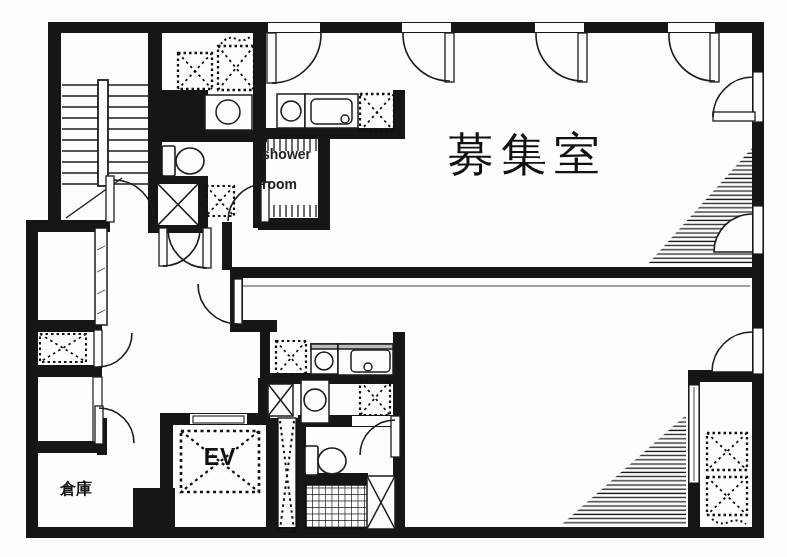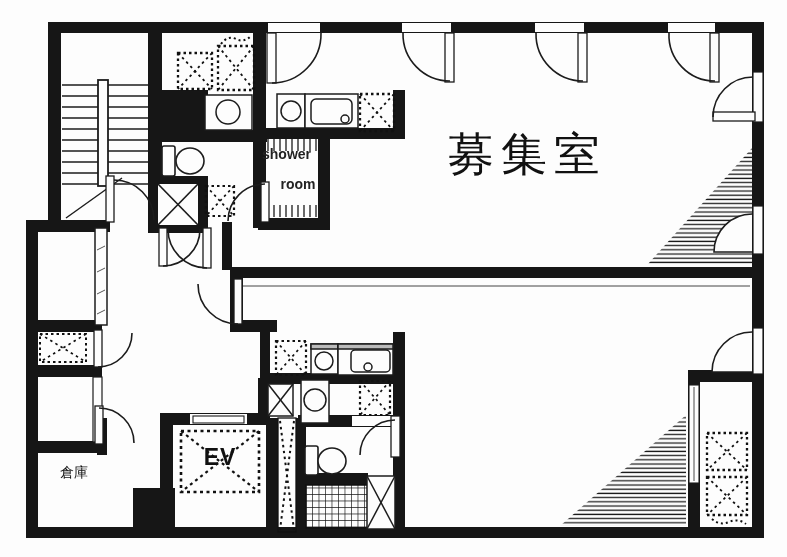--- a/index.html
+++ b/index.html
@@ -3,22 +3,22 @@
 <meta charset="utf-8">
 <style>
   html,body{margin:0;padding:0;background:#ffffff;}
   .plan{position:relative;width:787px;height:557px;background:#fdfdfd;overflow:hidden;
         font-family:"Liberation Sans","DejaVu Sans",sans-serif;}
   .plan svg{position:absolute;left:0;top:0;}
   .lbl{position:absolute;color:#111;white-space:nowrap;}
   .lbl-main{left:448px;top:124px;font-size:46px;font-weight:400;letter-spacing:7px;
             font-family:"Liberation Sans","DejaVu Sans",sans-serif;}
   .lbl-shower1{left:262px;top:146px;width:58px;font-size:14px;font-weight:600;color:#222;}
-  .lbl-shower2{left:272px;top:176px;width:52px;text-align:center;font-size:14px;font-weight:600;color:#222;}
-  .lbl-storage{left:60px;top:464px;font-size:14px;font-weight:400;}
+  .lbl-shower2{left:262px;top:176px;width:52px;font-size:14px;font-weight:600;color:#222;}
+  .lbl-storage{left:60px;top:479px;font-size:16px;font-weight:700;}
   .lbl-ev{left:197px;top:444px;width:46px;text-align:center;font-size:23px;font-weight:700;letter-spacing:1px;}
 </style>
 </head>
 <body>
 
 <div class="plan">
 <svg width="787" height="557" viewBox="0 0 787 557">
   <defs>
     <pattern id="hl" width="8" height="4.2" patternUnits="userSpaceOnUse">
       <path d="M0 2H8" stroke="#1c1c1c" stroke-width="1.3"></path>

